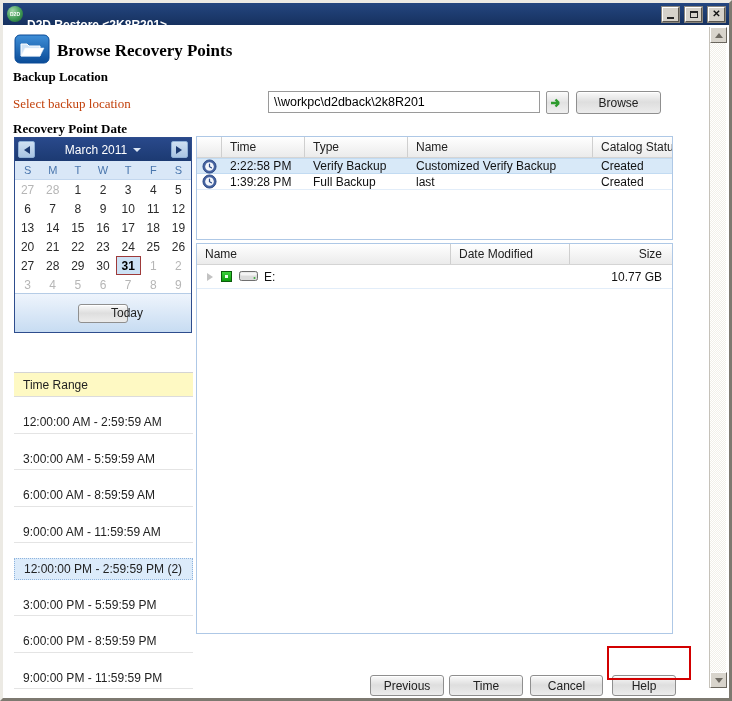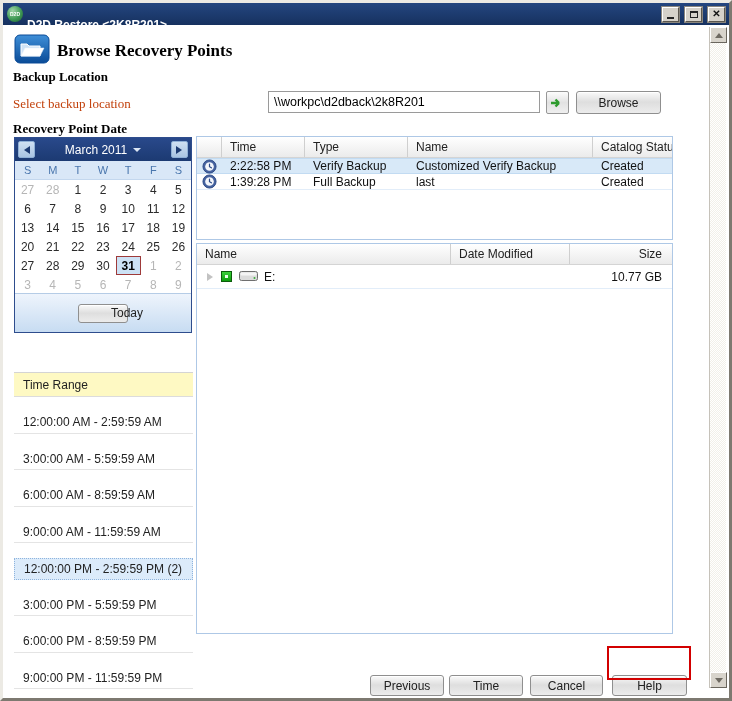--- a/index.html
+++ b/index.html
@@ -342,21 +342,21 @@
             </svg></span>
           <span>E:</span>
           <span class="fb-size">10.77 GB</span>
         </div>
       </div>
   </div>
 
   <div class="btn foot-btn" style="left:367px; width:74px;">Previous</div>
   <div class="btn foot-btn" style="left:446px; width:74px;">Time</div>
   <div class="btn foot-btn" style="left:527px; width:73px;">Cancel</div>
-  <div class="btn foot-btn" style="left:609px; width:75px;">Help</div>
+  <div class="btn foot-btn" style="left:609px; width:64px;">Help</div>
   <div class="help-highlight"></div>
 
   <div class="scrollbar">
     <div class="scroll-btn up">
         <div class="tri-up"></div>
       </div>
     <div class="scroll-btn down">
         <div class="tri-down"></div>
       </div>
   </div>

